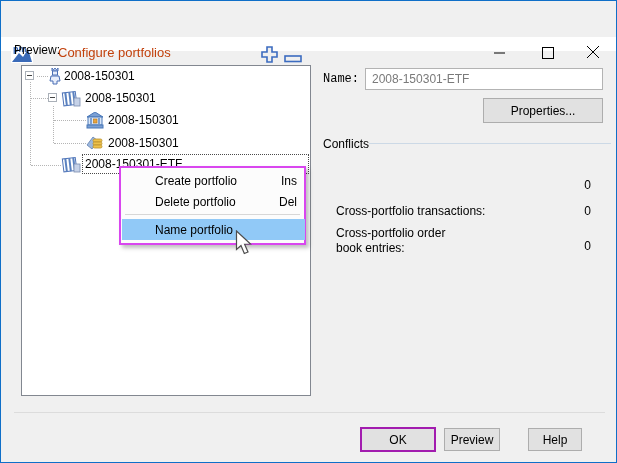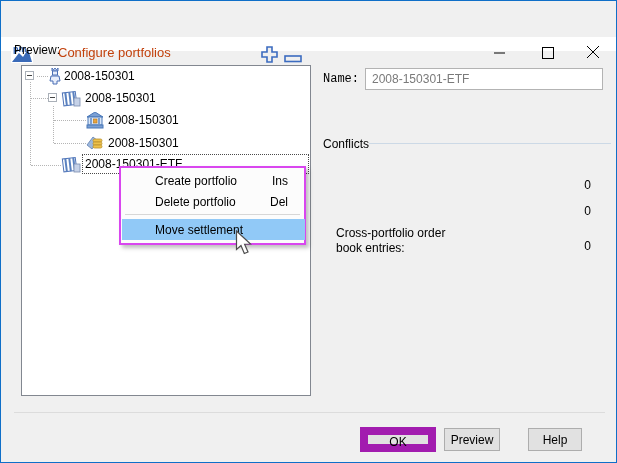--- a/index.html
+++ b/index.html
@@ -37,40 +37,40 @@
 
   .context-menu{
     position:absolute;left:118px;top:165px;width:187px;height:79px;
     background:#fcfcfc;border:2px solid #d946ef;z-index:10;
     box-shadow:3px 3px 4px rgba(0,0,0,0.25);
   }
   .menu-item{
     position:absolute;left:1px;width:183px;height:21px;display:flex;align-items:center;
   }
   .menu-item .mi-label{margin-left:33px;}
-  .menu-item .mi-shortcut{position:absolute;right:17px;}
+  .menu-item .mi-shortcut{position:absolute;right:8px;}
   .menu-sep{position:absolute;left:4px;right:4px;top:46px;border-top:1px solid #d7d7d7;}
   .menu-item.highlighted{background:#91c9f7;}
 
   .name-input{
     position:absolute;left:364px;top:67px;width:238px;height:22px;
     border:1px solid #b3b3b3;background:#ffffff;color:#7a7a7a;
     font-size:12px;padding:0 6px;
   }
   .push-button{
     position:absolute;background:#e1e1e1;border:1px solid #adadad;
     font-size:12px;color:#000;padding:0;
   }
   .btn-properties{left:482px;top:97px;width:120px;height:25px;}
   .group-line{position:absolute;left:368px;top:142px;width:242px;height:1px;background:#ccd9e6;}
   .conflict-label{position:absolute;left:335px;width:190px;white-space:pre-line;line-height:15px;}
   .conflict-value{position:absolute;left:540px;width:50px;text-align:right;}
 
   .footer-sep{position:absolute;left:13px;top:411px;width:591px;height:1px;background:#dcdcdc;}
-  .btn-ok{left:359px;top:426px;width:76px;height:25px;border:8px solid #a21caf;}
+  .btn-ok{left:359px;top:426px;width:76px;height:25px;border:2px solid #a21caf;}
   .btn-cancel{left:443px;top:427px;width:56px;height:23px;}
   .btn-help{left:527px;top:427px;width:54px;height:23px;}
 
   .cursor{position:absolute;left:234px;top:229px;z-index:20;}
 </style>
 </head>
 <body>
 
 <div class="window">
 
@@ -171,26 +171,28 @@
         <rect x="8" y="2" width="2" height="13" fill="#5b82c0"></rect>
         <rect x="12" y="2" width="2" height="13" fill="#5b82c0"></rect>
       </g>
       <rect x="13" y="8" width="6" height="8" fill="#c6d2e8" stroke="#7a8db0" stroke-width="0.8"></rect>
     </svg>
     <span class="tree-row-label" style="left:63px;top:91px;">2008-150301-ETF</span>
   </div>
 
   <span class="label" style="left:322px;top:71px;font-family:Liberation Mono, monospace;">Name:</span>
   <input class="name-input" type="text" value="2008-150301-ETF" style="">
+  <button class="push-button btn-properties">Properties...</button>
 
   <span class="label" style="left:322px;top:136px;">Conflicts</span>
   <div class="group-line"></div>
 
   <span class="conflict-value" style="top:177px;">0</span>
 
+  <span class="conflict-label" style="top:203px;">Cross-portfolio transactions:</span>
   <span class="conflict-value" style="top:203px;">0</span>
 
   <span class="conflict-label" style="top:225px;">Cross-portfolio order
 book entries:</span>
   <span class="conflict-value" style="top:238px;">0</span>
 
   <div class="footer-sep"></div>
   <button class="push-button btn-ok">OK</button>
   <button class="push-button btn-cancel">Preview</button>
   <button class="push-button btn-help">Help</button>
@@ -199,21 +201,21 @@
     <div class="menu-item" style="top:2px;">
       <span class="mi-label">Create portfolio</span>
       <span class="mi-shortcut">Ins</span>
     </div>
     <div class="menu-item" style="top:23px;">
       <span class="mi-label">Delete portfolio</span>
       <span class="mi-shortcut">Del</span>
     </div>
     <div class="menu-sep"></div>
     <div class="menu-item highlighted" style="top:51px;">
-      <span class="mi-label">Move settlement</span>
+      <span class="mi-label">Name portfolio</span>
     </div>
   </div>
 
   <svg class="cursor" width="18" height="26" viewBox="0 0 18 26">
     <path d="M1.5 1 L1.5 19.5 L6 15.5 L9.3 23.5 L13 22 L9.6 14.2 L15.5 14 Z" fill="#ffffff" stroke="#4d4d4d" stroke-width="1.2"></path>
   </svg>
 
 </div>
 
 </body></html>

